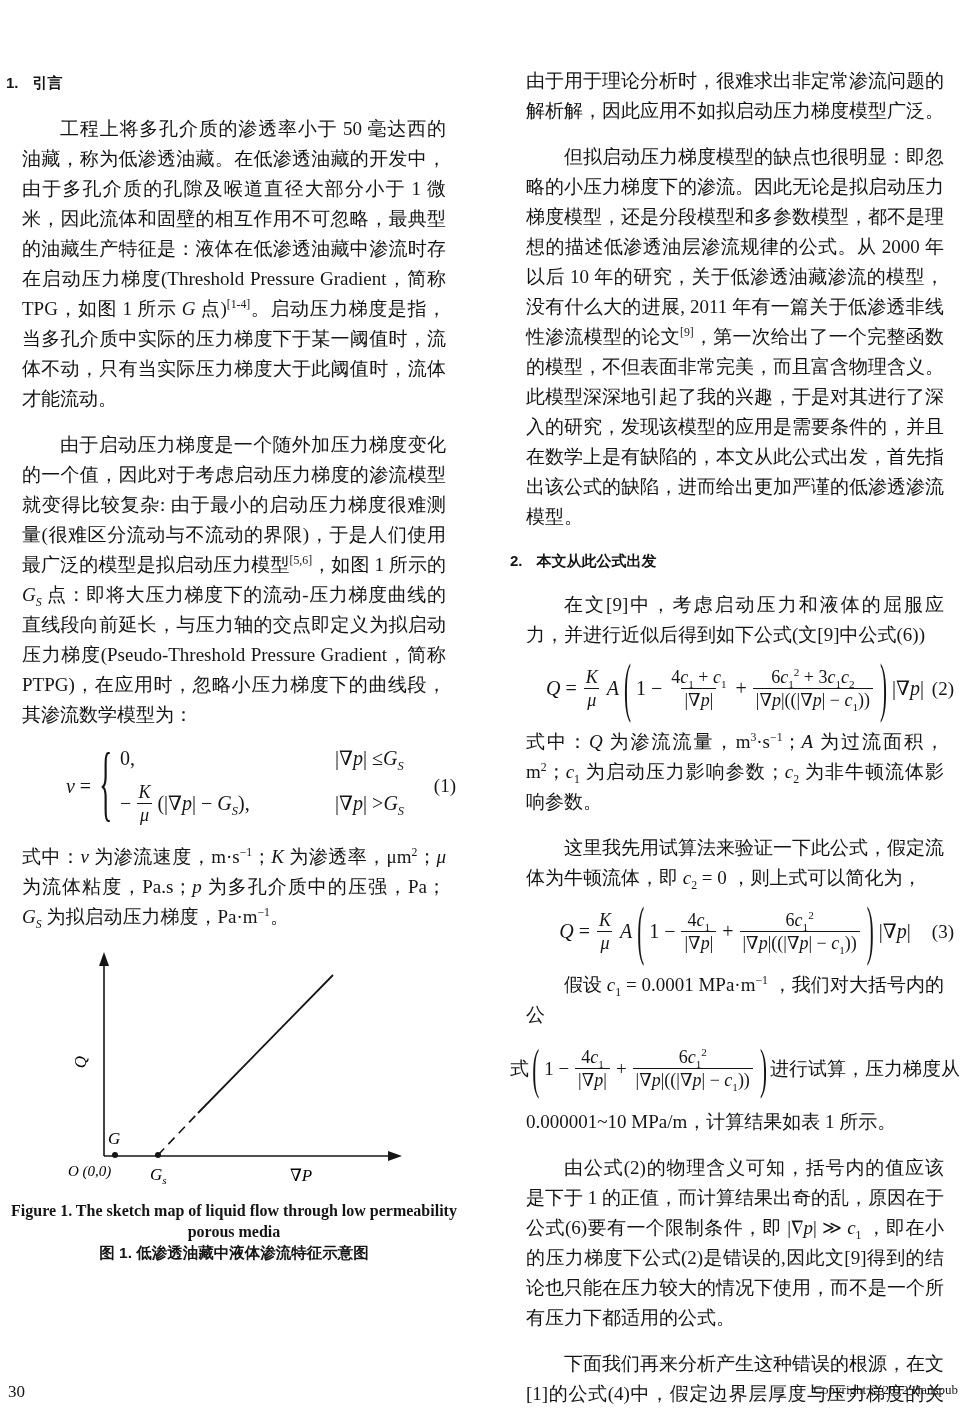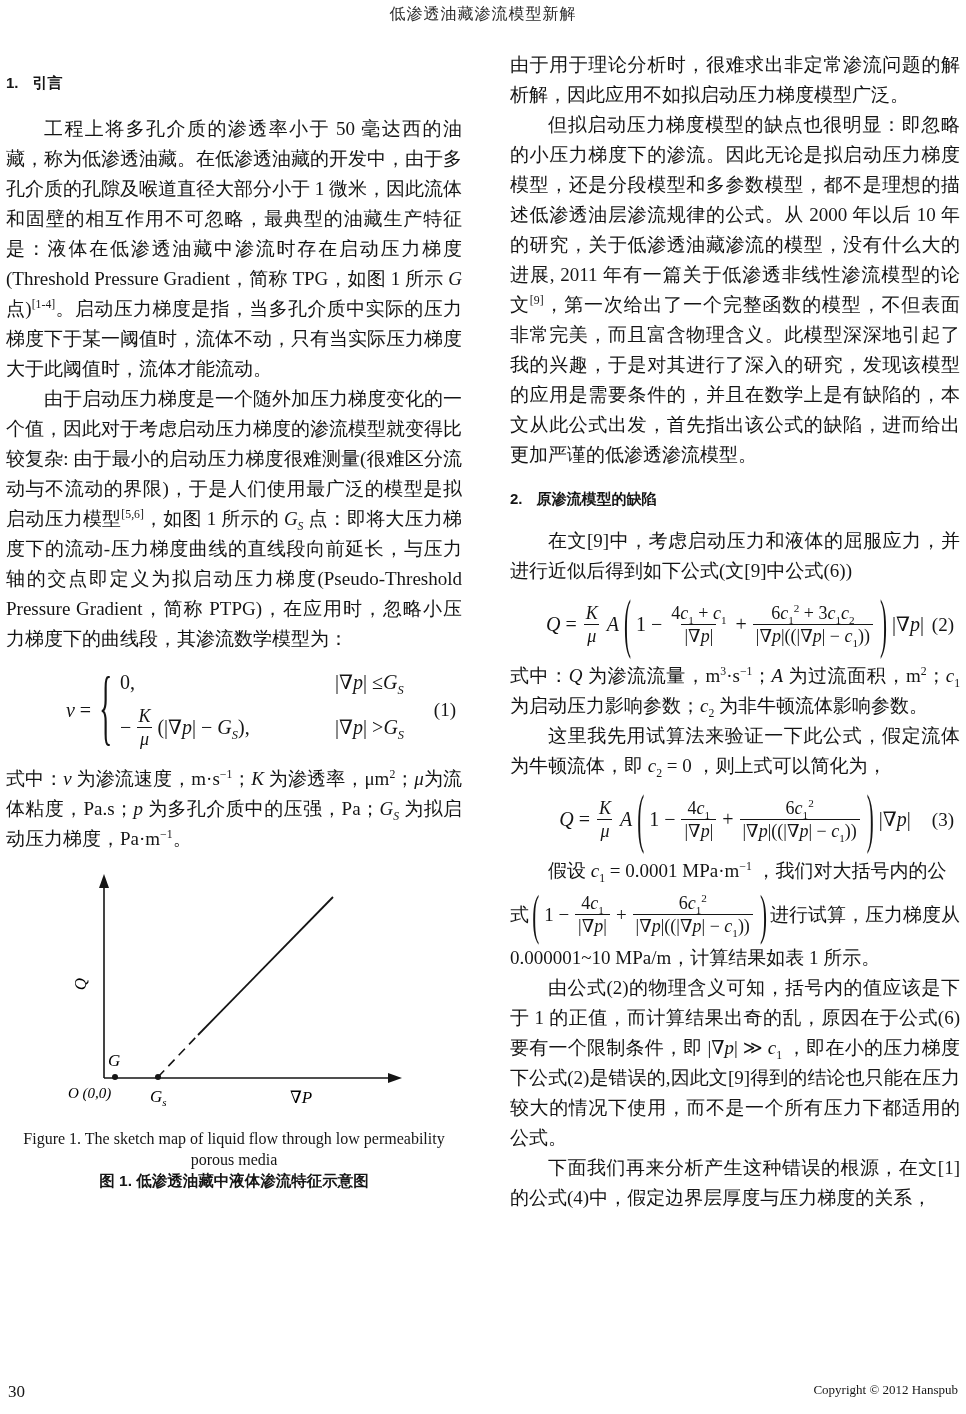--- a/index.html
+++ b/index.html
@@ -13,21 +13,21 @@
     overflow:hidden;
   }
   .running-head{
     position:absolute;top:4px;left:0;right:0;
     text-align:center;font-size:16px;color:#2b2b2b;
     letter-spacing:1px;
   }
   .col{position:absolute;text-align:justify;font-size:19px;line-height:30px;}
   .col-left{left:6px;top:58px;width:456px;}
   .col-right{left:510px;top:50px;width:450px;}
-  .para{margin:0;}
+  .para{margin:16px;font-family:Liberation Serif, serif;}
   .indent{text-indent:2em;}
   sup{font-size:0.62em;line-height:0;vertical-align:super;}
   sub{font-size:0.62em;line-height:0;vertical-align:sub;}
   .sec-heading{
     font-family:"Liberation Sans","DejaVu Sans",sans-serif;
     font-weight:bold;font-size:15px;line-height:26px;
     margin:12px 0 18px 0;text-align:left;text-indent:0;
   }
   .sec-heading .sec-num{margin-right:14px;}
   
@@ -62,40 +62,39 @@
   
   .inline-eq{
     display:flex;align-items:center;justify-content:space-between;
     margin:6px 0;font-size:19px;white-space:nowrap;overflow:visible;
   }
   .inline-eq .ie-body{display:inline-flex;align-items:center;}
   
   .figure-block{margin-top:18px;text-align:center;}
   .fig-svg{display:block;margin:0 0 0 34px;}
   .fig-caption-en{
-    font-weight:normal;font-size:16px;line-height:21px;
-    text-align:center;text-indent:0;margin-top:6px;
+    font-weight:bold;font-size:16px;line-height:21px;
+    text-align:center;text-indent:0;
   }
   .fig-caption-zh{
     font-family:Liberation Sans, sans-serif;
     font-weight:bold;font-size:15.5px;line-height:21px;
     text-align:center;text-indent:0;
   }
   .fig-label{font-size:17px;font-style:italic;}
   .fig-label-sm{font-size:15px;font-style:italic;}
   
   .page-num{position:absolute;left:8px;top:1382px;font-size:17px;}
   .copyright{position:absolute;right:8px;top:1382px;font-size:13px;}
 </style>
 </head>
 <body>
 
 <div class="page">
 
-  <div class="running-head">低渗透油藏渗流模型新解</div>
 
   <div class="col col-left">
 
     <div class="sec-heading">
       <span class="sec-num">1.</span><span>引言</span>
     </div>
 
     <p class="para indent">工程上将多孔介质的渗透率小于 50 毫达西的油藏，称为低渗透油藏。在低渗透油藏的开发中，由于多孔介质的孔隙及喉道直径大部分小于 1 微米，因此流体和固壁的相互作用不可忽略，最典型的油藏生产特征是：液体在低渗透油藏中渗流时存在启动压力梯度(Threshold Pressure Gradient，简称 TPG，如图 1 所示 <i>G</i> 点)<sup>[1-4]</sup>。启动压力梯度是指，当多孔介质中实际的压力梯度下于某一阈值时，流体不动，只有当实际压力梯度大于此阈值时，流体才能流动。</p>
     <p class="para indent">由于启动压力梯度是一个随外加压力梯度变化的一个值，因此对于考虑启动压力梯度的渗流模型就变得比较复杂: 由于最小的启动压力梯度很难测量(很难区分流动与不流动的界限)，于是人们使用最广泛的模型是拟启动压力模型<sup>[5,6]</sup>，如图 1 所示的 <i>G<sub>S</sub></i> 点：即将大压力梯度下的流动-压力梯度曲线的直线段向前延长，与压力轴的交点即定义为拟启动压力梯度(Pseudo-Threshold Pressure Gradient，简称 PTPG)，在应用时，忽略小压力梯度下的曲线段，其渗流数学模型为：</p>
 
@@ -153,21 +152,21 @@
       <div class="fig-caption-zh">图 1.  低渗透油藏中液体渗流特征示意图</div>
     </div>
   </div>
 
   <div class="col col-right">
 
     <p class="para">由于用于理论分析时，很难求出非定常渗流问题的解析解，因此应用不如拟启动压力梯度模型广泛。</p>
     <p class="para indent">但拟启动压力梯度模型的缺点也很明显：即忽略的小压力梯度下的渗流。因此无论是拟启动压力梯度模型，还是分段模型和多参数模型，都不是理想的描述低渗透油层渗流规律的公式。从 2000 年以后 10 年的研究，关于低渗透油藏渗流的模型，没有什么大的进展, 2011 年有一篇关于低渗透非线性渗流模型的论文<sup>[9]</sup>，第一次给出了一个完整函数的模型，不但表面非常完美，而且富含物理含义。此模型深深地引起了我的兴趣，于是对其进行了深入的研究，发现该模型的应用是需要条件的，并且在数学上是有缺陷的，本文从此公式出发，首先指出该公式的缺陷，进而给出更加严谨的低渗透渗流模型。</p>
 
     <div class="sec-heading" style="margin:16px 0 14px 0;">
-      <span class="sec-num">2.</span><span>原渗流模型的缺陷</span>
+      <span class="sec-num">2.</span><span>本文从此公式出发</span>
     </div>
 
     <p class="para indent">在文[9]中，考虑启动压力和液体的屈服应力，并进行近似后得到如下公式(文[9]中公式(6))</p>
 
     <div class="equation">
       <span class="mi"><i>Q</i> =</span>
       <span class="frac">
         <span class="fn"><i>K</i></span>
         <span class="fd"><i>μ</i></span>
       </span>

